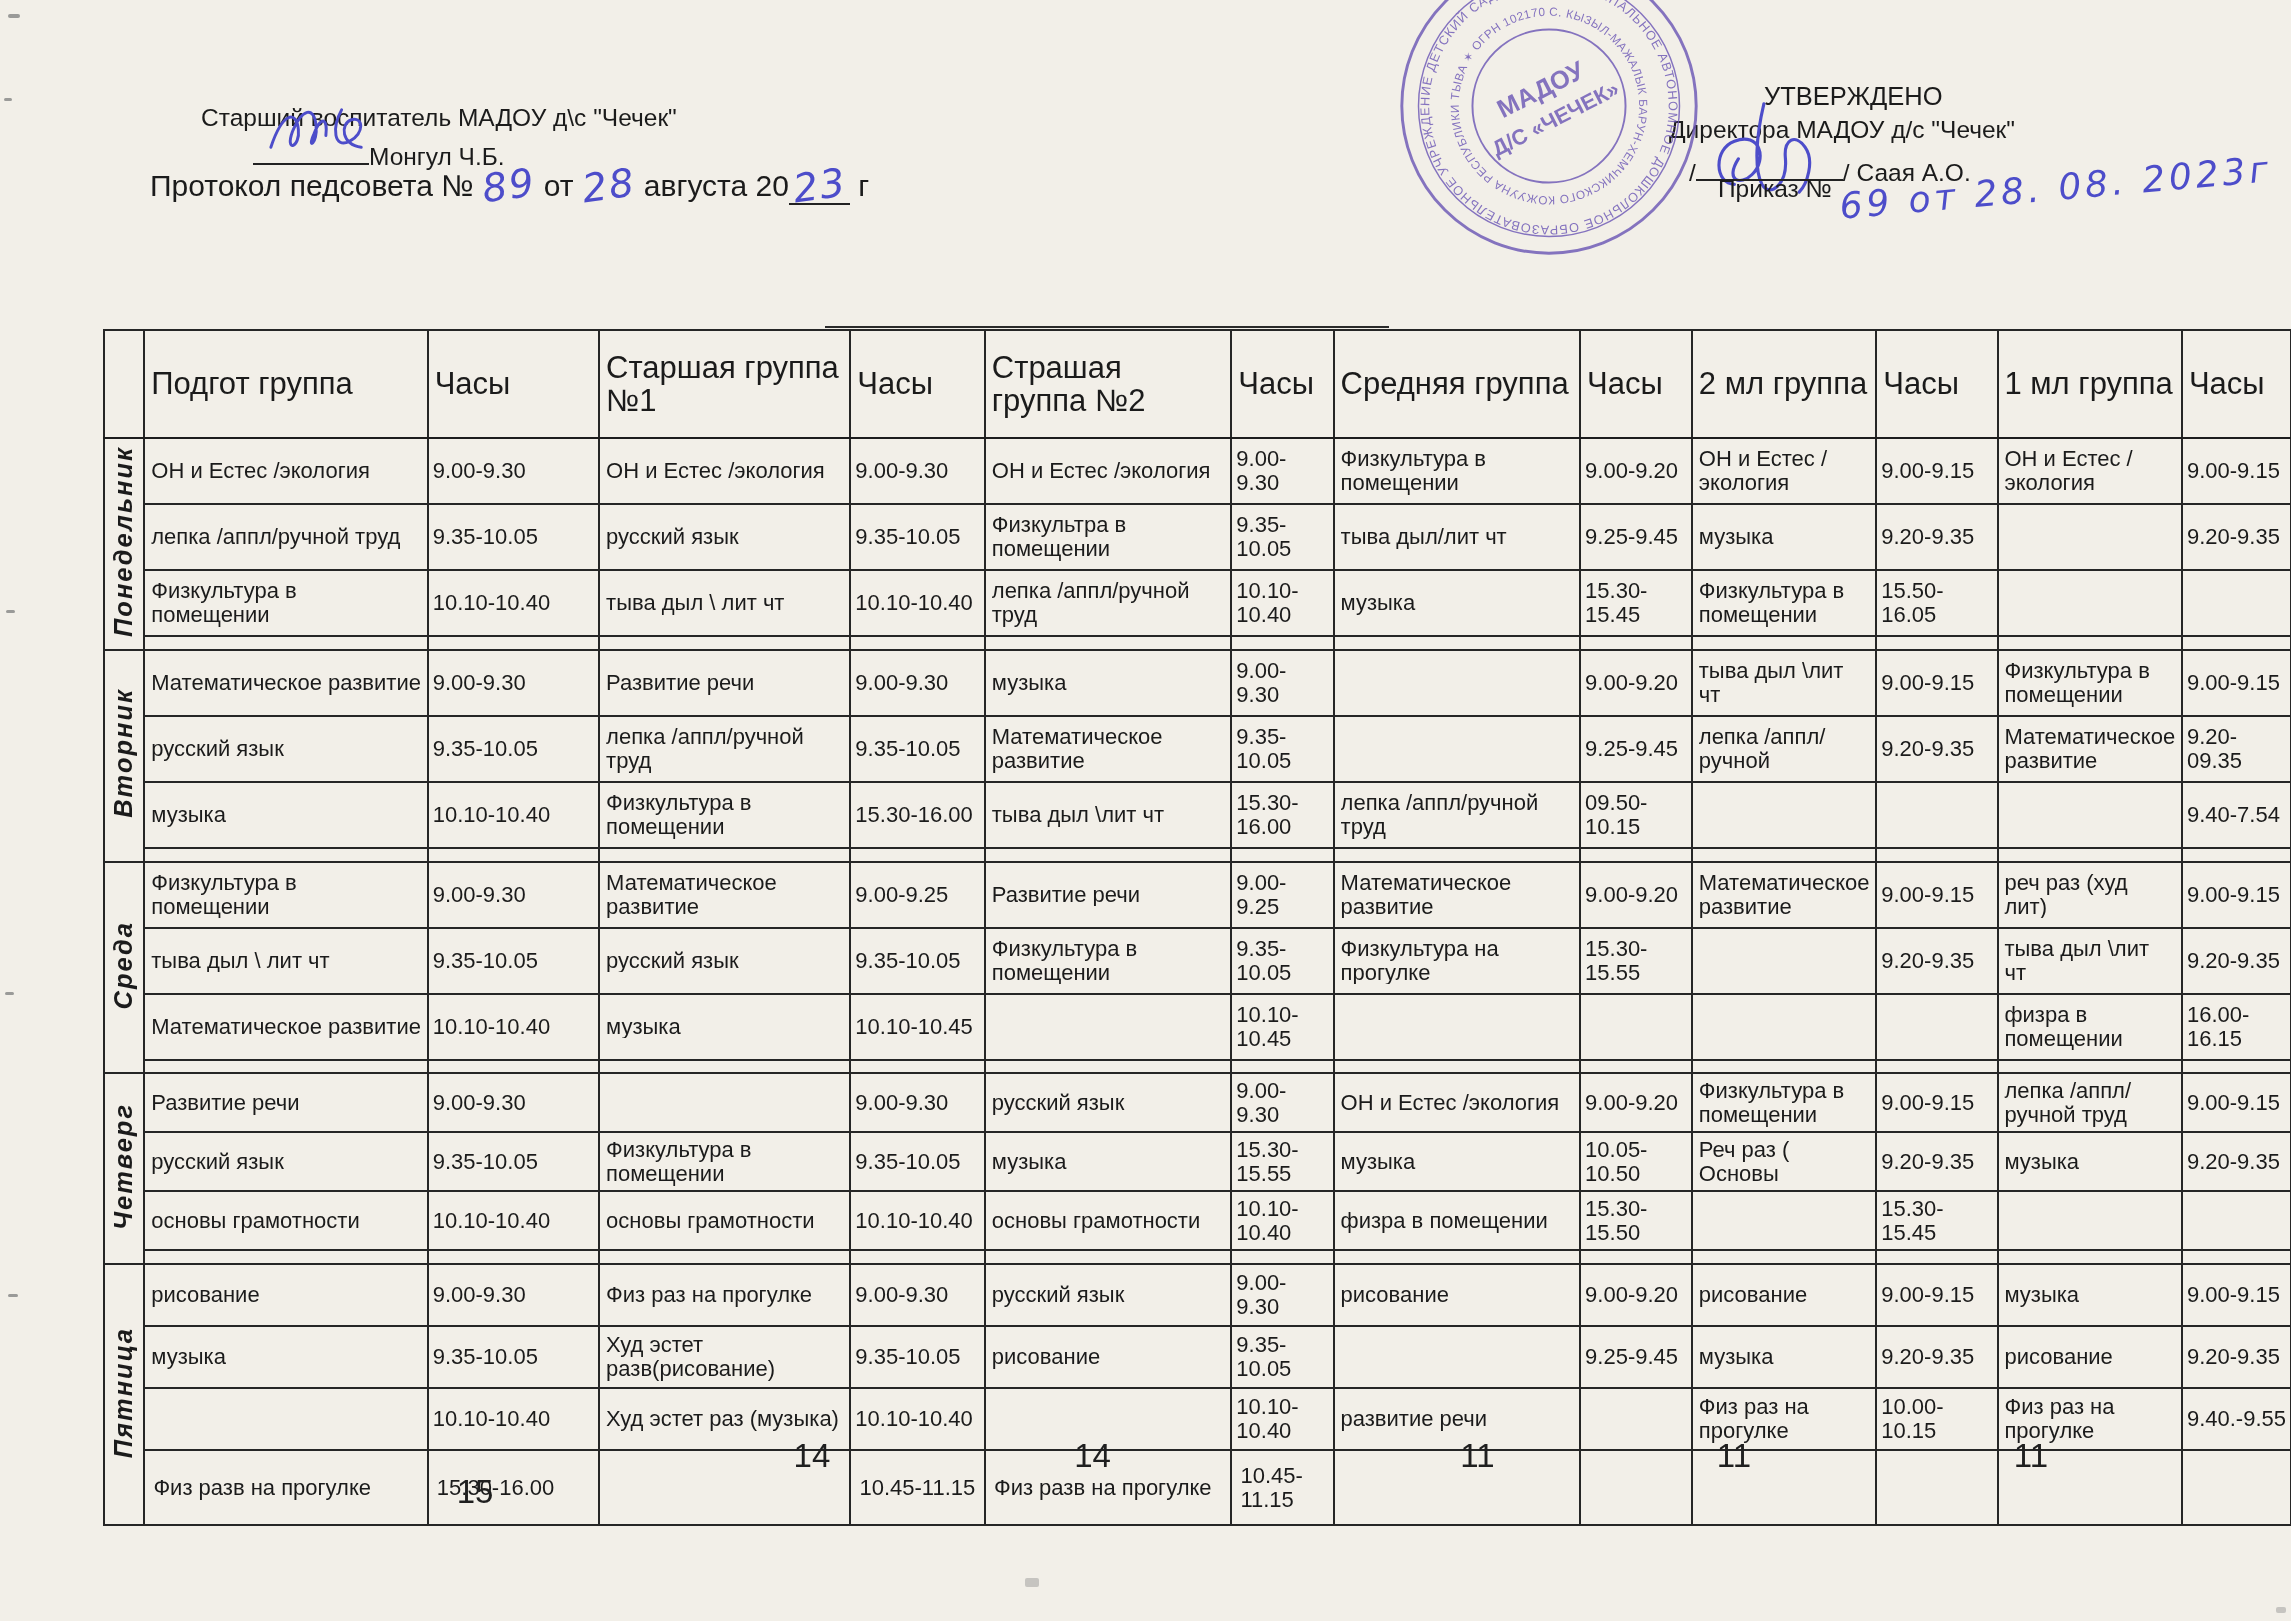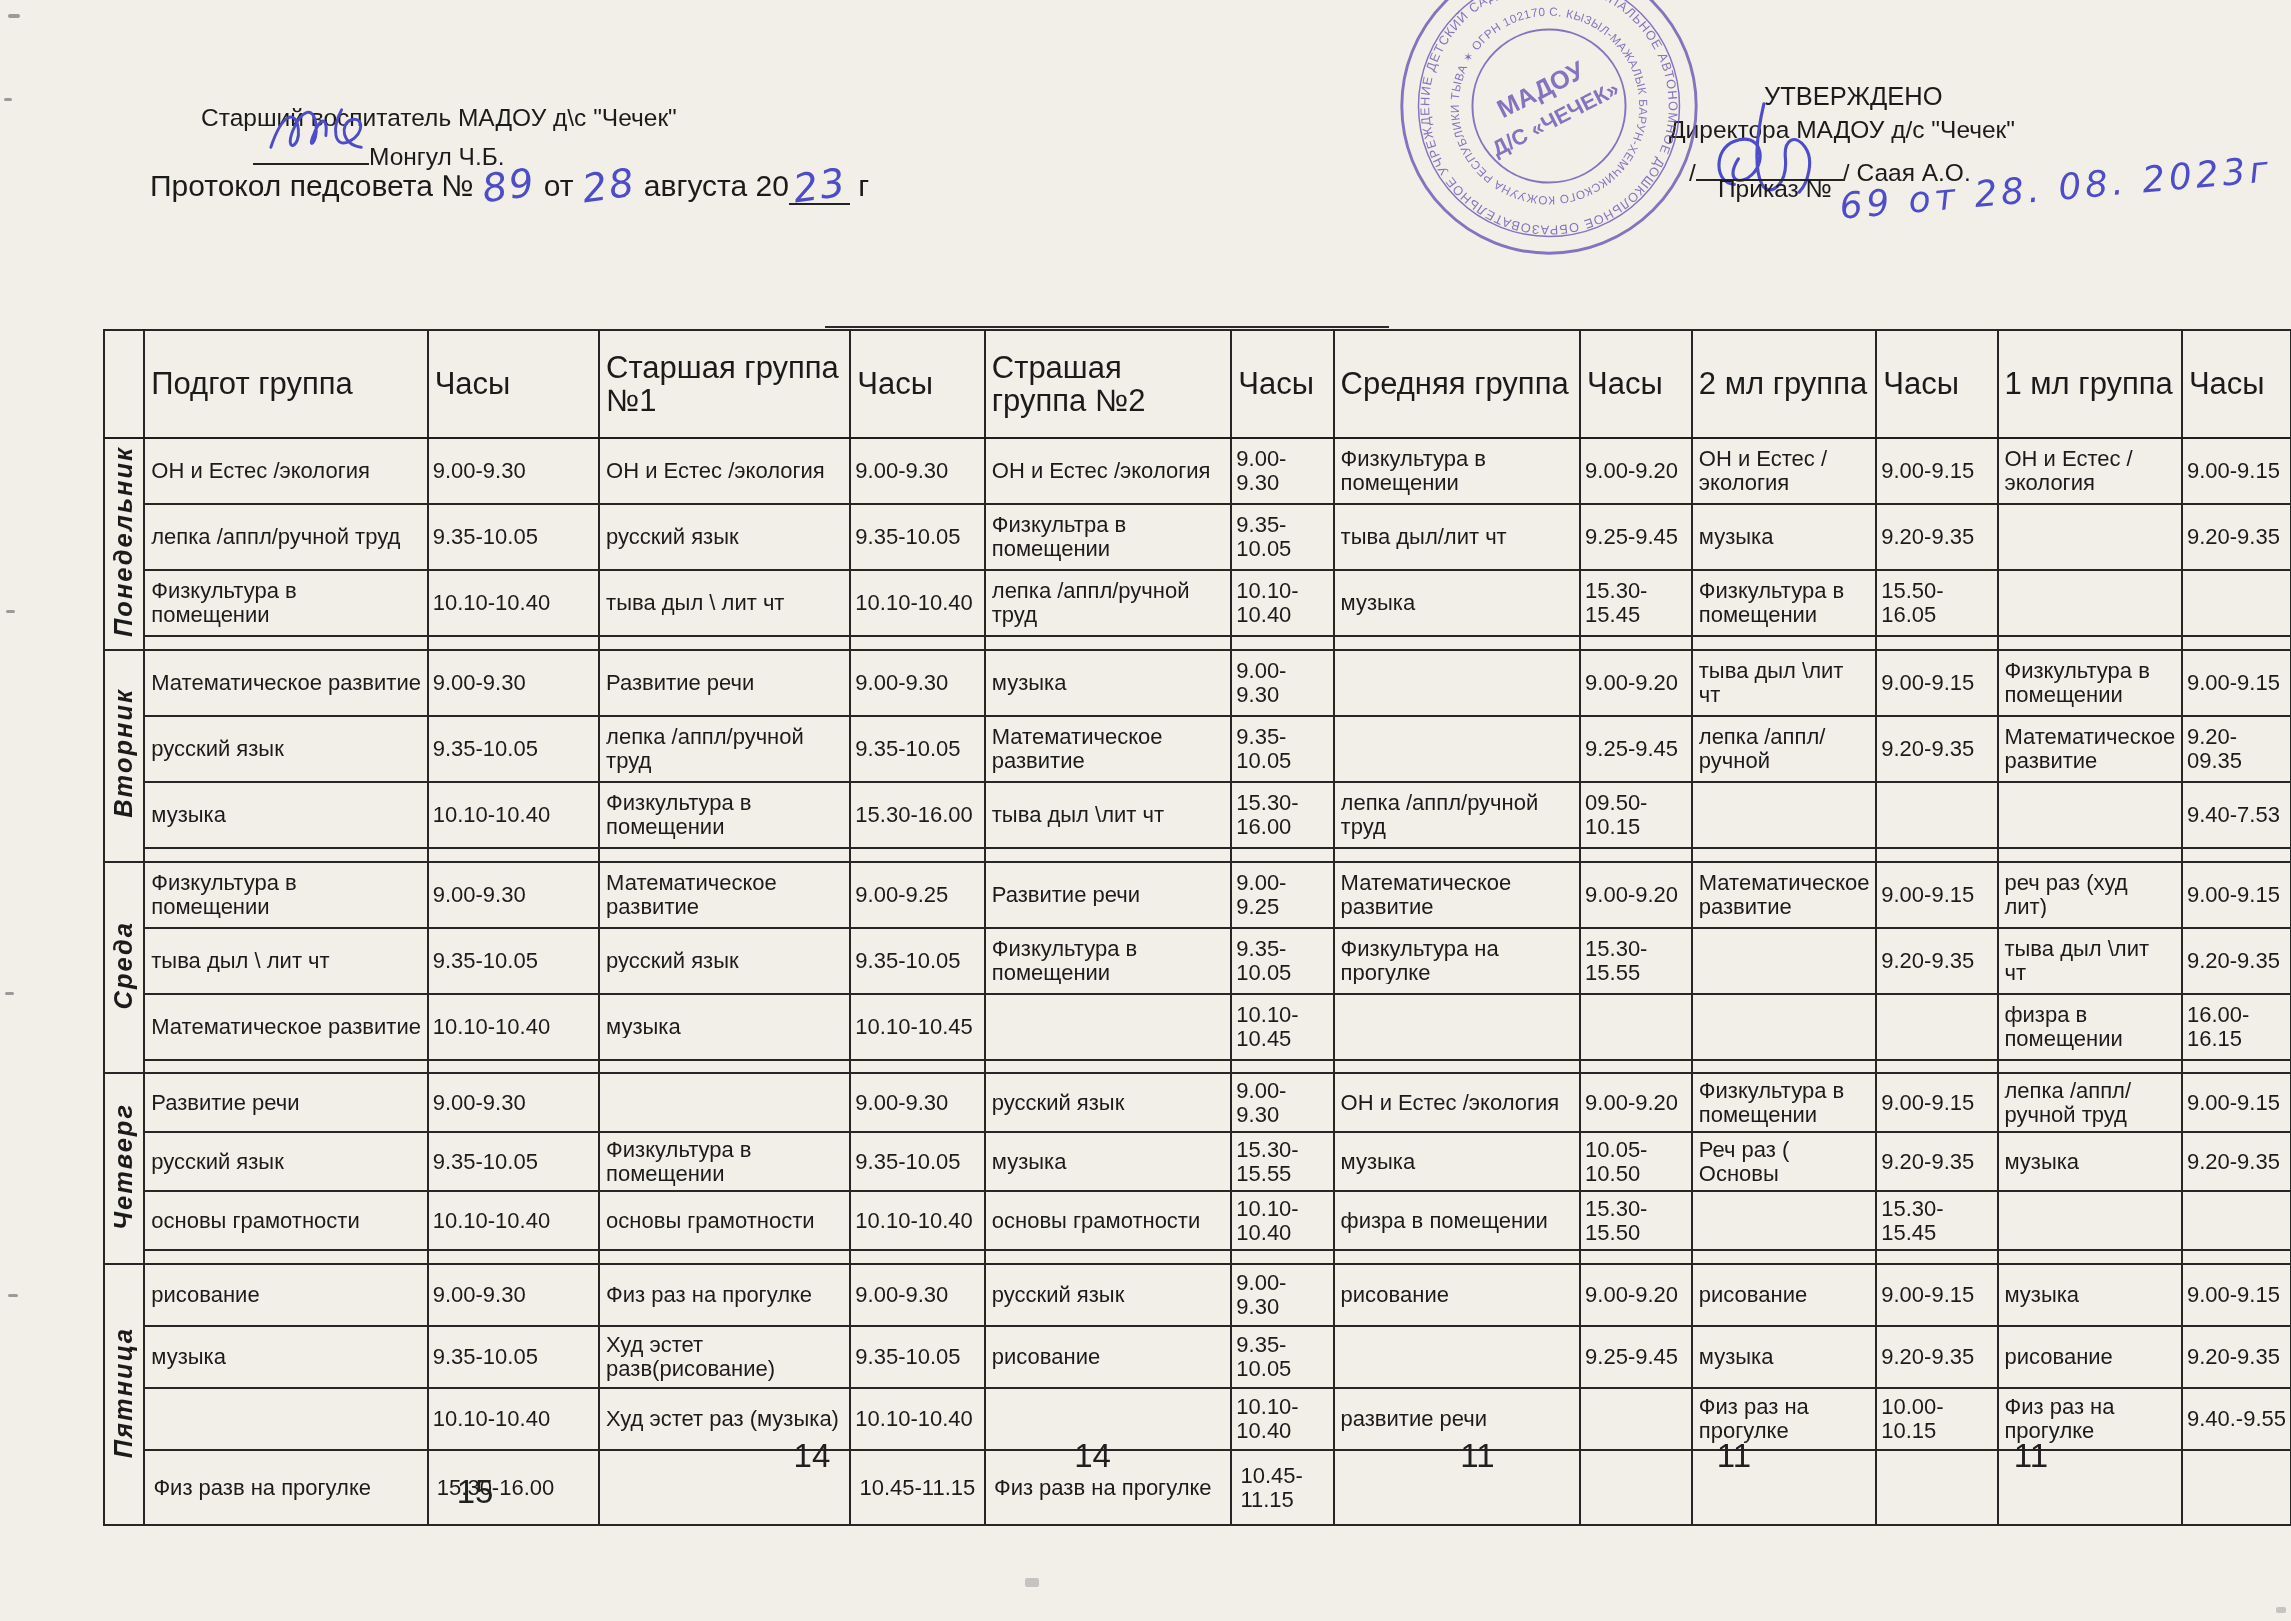--- a/index.html
+++ b/index.html
@@ -398,21 +398,21 @@
           <td class="subject-cell">
             <div class="cw"></div>
           </td>
           <td class="hours-cell">
             <div class="cw"></div>
           </td>
           <td class="subject-cell">
             <div class="cw"></div>
           </td>
           <td class="hours-cell">
-            <div class="cw">9.40-7.53</div>
+            <div class="cw">9.40-7.54</div>
           </td>
         </tr>
         <tr class="sep-row">
           <td></td>
           <td></td>
           <td></td>
           <td></td>
           <td></td>
           <td></td>
           <td></td>

